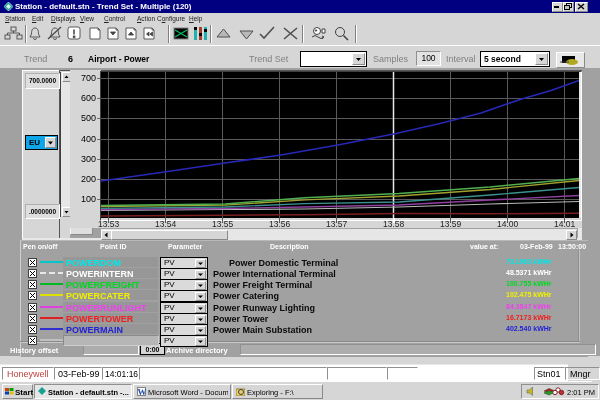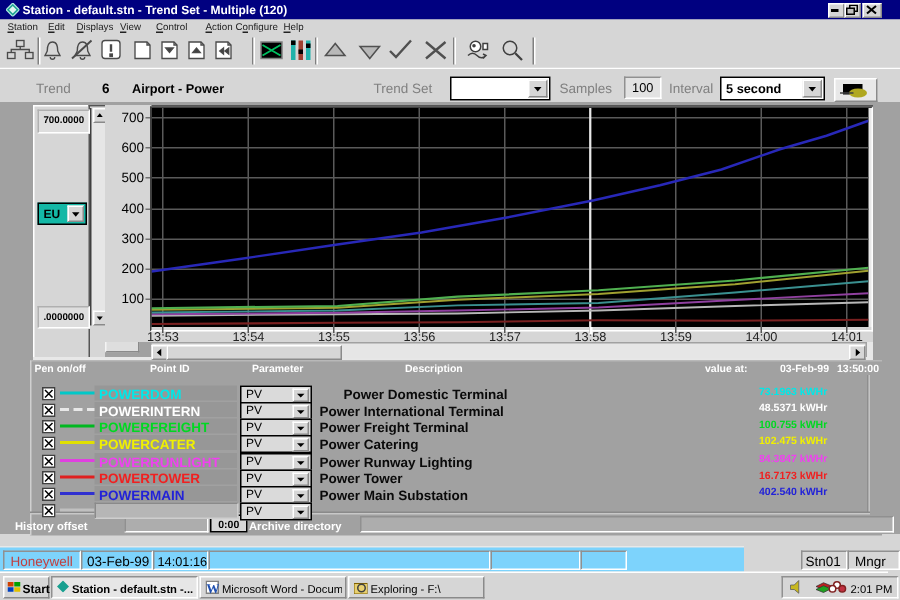--- a/index.html
+++ b/index.html
@@ -165,21 +165,21 @@
 
 <div class="abs" style="left:22px;top:70px;width:47px;height:168px;background:#d6d6d6;border-left:1px solid #ffffff;border-top:1px solid #ffffff;"></div>
 <div class="abs" style="left:578px;top:72px;width:4px;height:168px;background:#e8e8e8;"></div>
 <div class="abs" style="left:22px;top:238px;width:560px;height:2px;background:#e8e8e8;"></div>
 <div class="abs" style="left:59px;top:70px;width:1px;height:168px;background:#555;"></div>
 <div class="abs" style="left:59px;top:70px;width:523px;height:1px;background:#555;"></div>
 <div class="abs" style="left:70px;top:224px;width:21px;height:9px;background:#dedede;border-top:1px solid #f4f4f4;border-left:1px solid #f4f4f4;border-bottom:1px solid #8a8a8a;border-right:1px solid #8a8a8a;"></div>
 
 <div class="abs" style="left:25px;top:73px;width:33px;height:14px;background:#dedede;border:1px solid #b0b0b0;border-bottom-color:#fff;border-right-color:#fff;font-size:6.5px;font-weight:bold;line-height:14px;text-align:center;">700.0000</div>
 
-<div class="abs" style="left:25px;top:135px;width:31px;height:13px;background:#14b8a6;border:1px solid #000;font-size:8px;">
+<div class="abs" style="left:25px;top:135px;width:31px;height:13px;background:#0ea5e9;border:1px solid #000;font-size:8px;">
   <span class="abs" style="font-weight:bold;top:2px;left:3px;">EU</span>
   <div class="abs raised" style="right:1px;top:1px;width:9px;height:9px;background:#d6d6d6;">
       <svg width="9" height="9">
         <path d="M2 3.5 H7 L4.5 6.5 Z" fill="#000"></path>
       </svg>
     </div>
 </div>
 
 <div class="abs" style="left:25px;top:204px;width:33px;height:13px;background:#dedede;border:1px solid #b0b0b0;border-bottom-color:#fff;border-right-color:#fff;font-size:6.5px;font-weight:bold;line-height:13px;text-align:center;">.0000000</div>
 
@@ -466,21 +466,21 @@
         <span style="position:absolute;left:3px;top:0px;font-size:8px;">PV</span>
         <div class="abs raised" style="right:1px;top:1px;width:9px;height:7px;background:#d6d6d6;">
           <svg width="9" height="7">
             <path d="M2 2.5 H7 L4.5 5 Z" fill="#000"></path>
           </svg>
         </div>
       </div>
     </div>
   </div>
 
-<div class="abs" style="left:0;top:364px;width:496px;height:17px;background:#7dd3fc;border-top:1px solid #e8e8e8;font-size:9px;">
+<div class="abs" style="left:0;top:364px;width:568px;height:17px;background:#ffffff;border-top:1px solid #e8e8e8;font-size:9px;">
   <div class="abs sunken" style="left:2px;top:2px;width:50px;height:11px;"><span style="position:relative;left:4px;top:1px;color:#c04040;">Honeywell</span></div>
   <div class="abs sunken" style="left:54px;top:2px;width:46px;height:11px;"><span style="position:relative;left:3px;top:1px;">03-Feb-99</span></div>
   <div class="abs sunken" style="left:102px;top:2px;width:35px;height:11px;font-size:8.5px;"><span style="position:relative;left:2px;top:1px;">14:01:16</span></div>
   <div class="abs sunken" style="left:139px;top:2px;width:186px;height:11px;"></div>
   <div class="abs sunken" style="left:327px;top:2px;width:58px;height:11px;"></div>
   <div class="abs sunken" style="left:387px;top:2px;width:29px;height:11px;"></div>
   <div class="abs sunken" style="left:534px;top:2px;width:29px;height:11px;"><span style="position:relative;left:2px;top:1px;">Stn01</span></div>
   <div class="abs sunken" style="left:565px;top:2px;width:33px;height:11px;"><span style="position:relative;left:4px;top:1px;">Mngr</span></div>
 </div>
 

